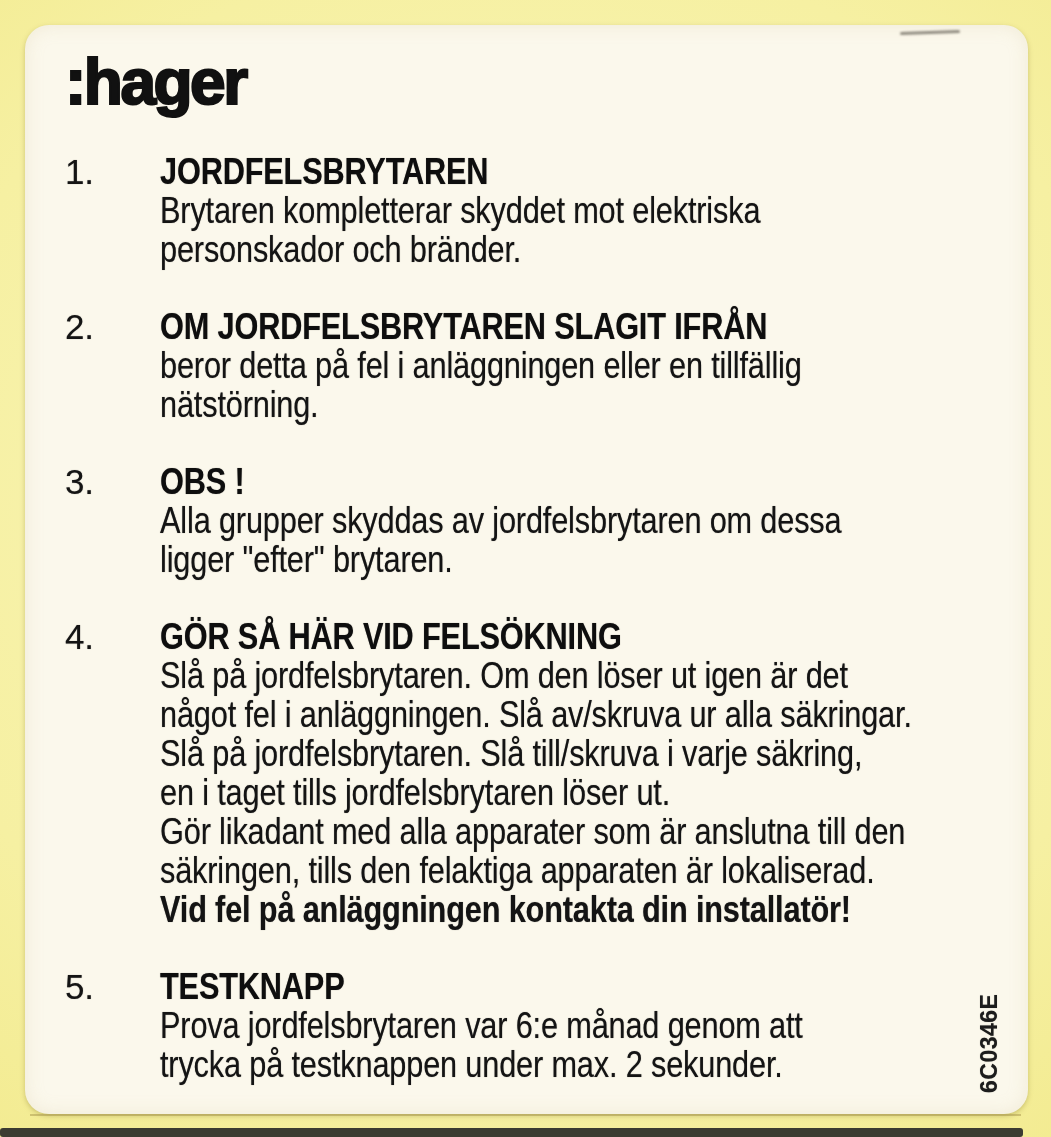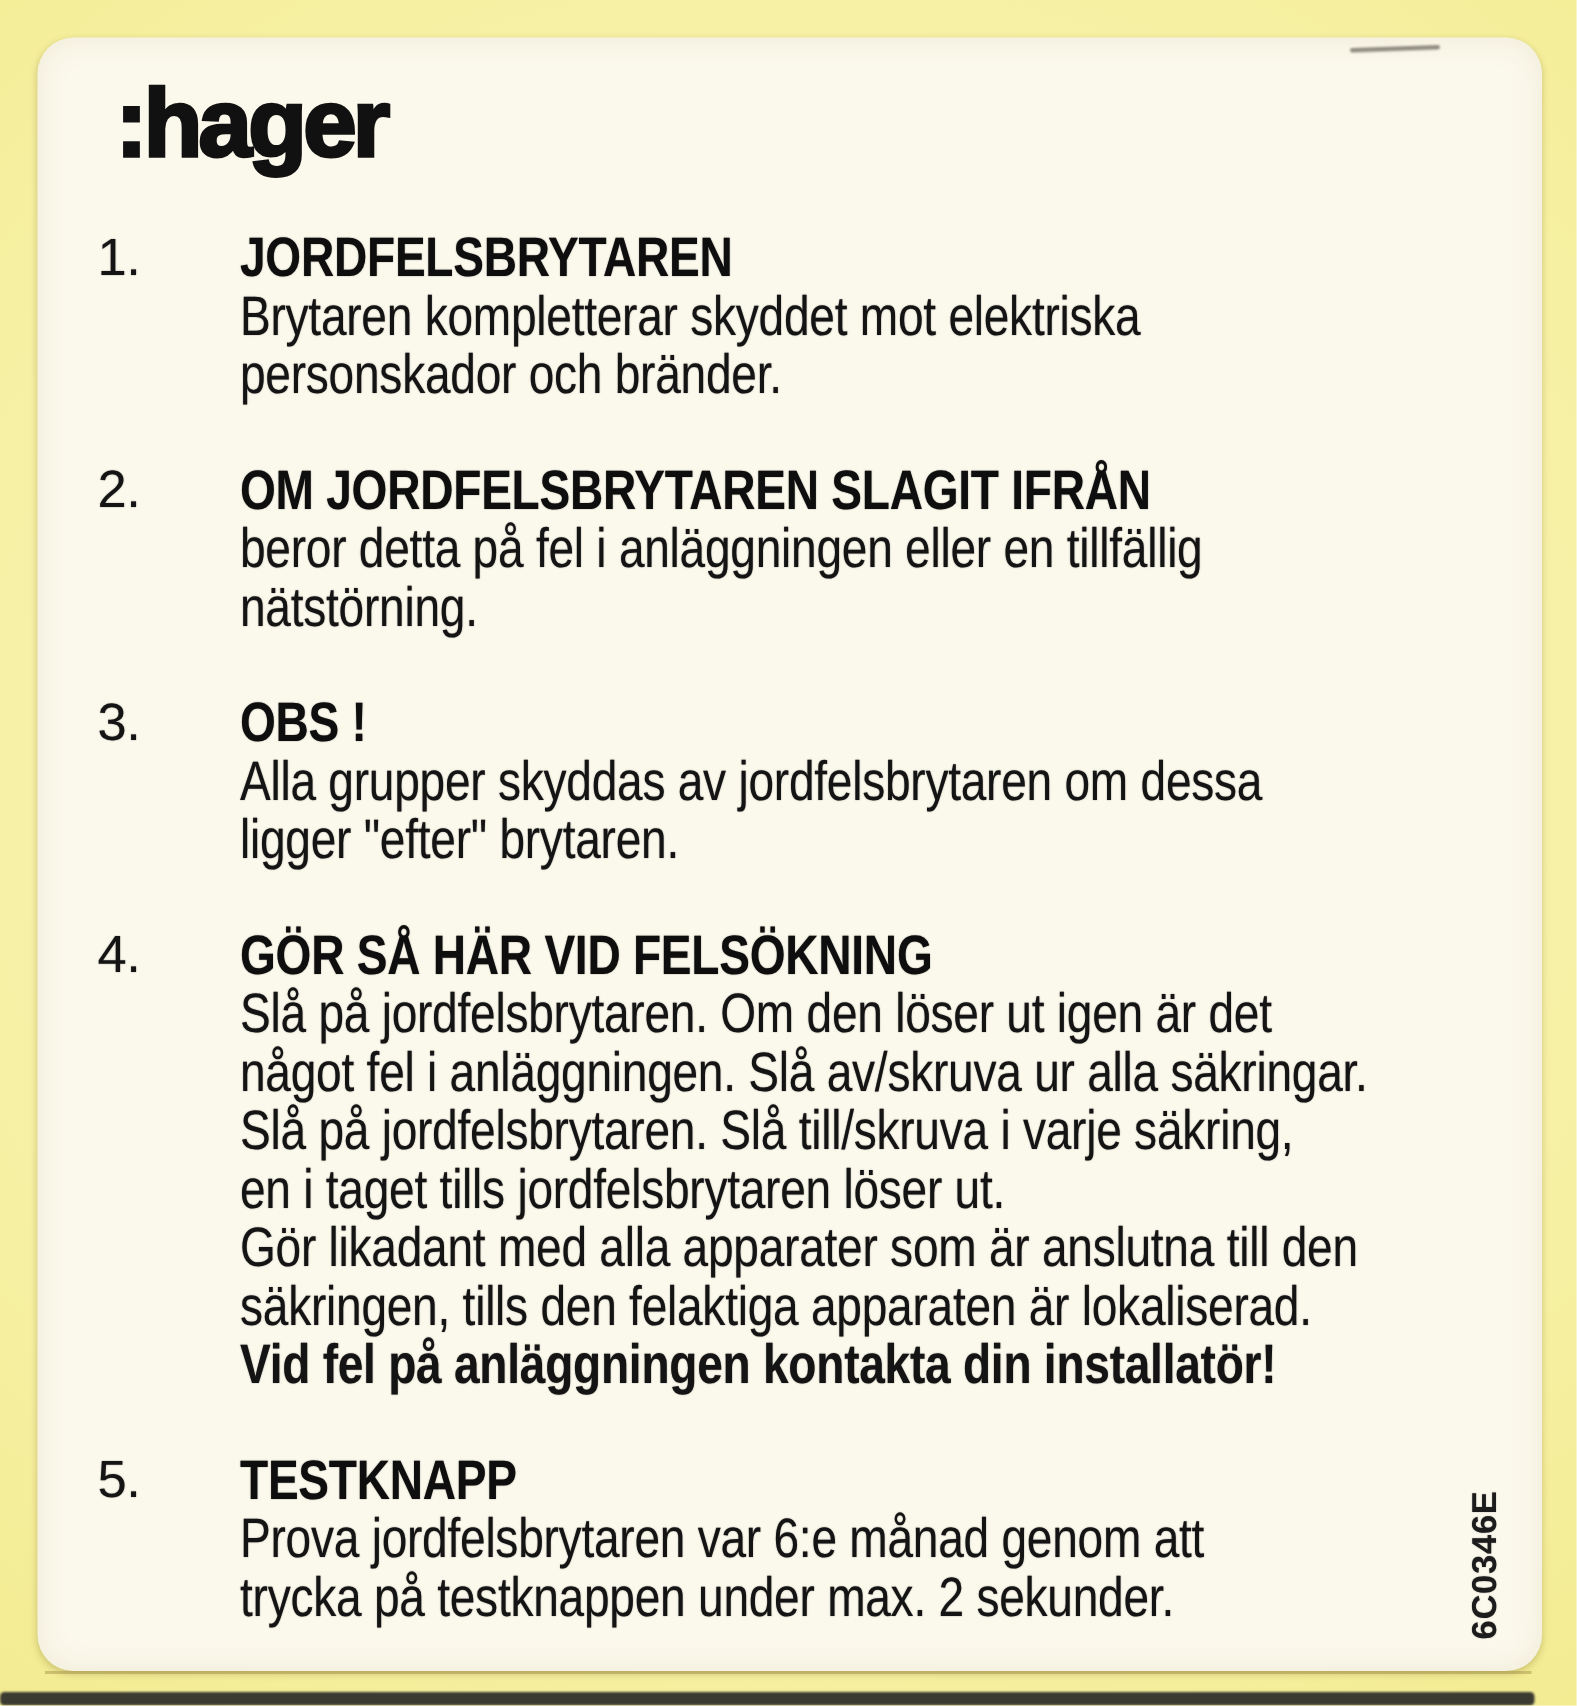--- a/index.html
+++ b/index.html
@@ -31,21 +31,21 @@
     color: #141414;
   }
   
   .brand {
     font-size: 64px;
     font-weight: bold;
     line-height: 64px;
     letter-spacing: -2.5px;
     color: #111;
     -webkit-text-stroke: 2.2px #111;
-    margin: 0 0 38px 12px;
+    margin: 0 0 38px 0;
     text-shadow: 0 0 1px rgba(0,0,0,.6);
   }
   
   .section { display: flex; margin-bottom: 38px; }
   .num {
     flex: none;
     width: 95px;
     font-size: 35px;
     line-height: 39px;
     letter-spacing: -0.3px;

